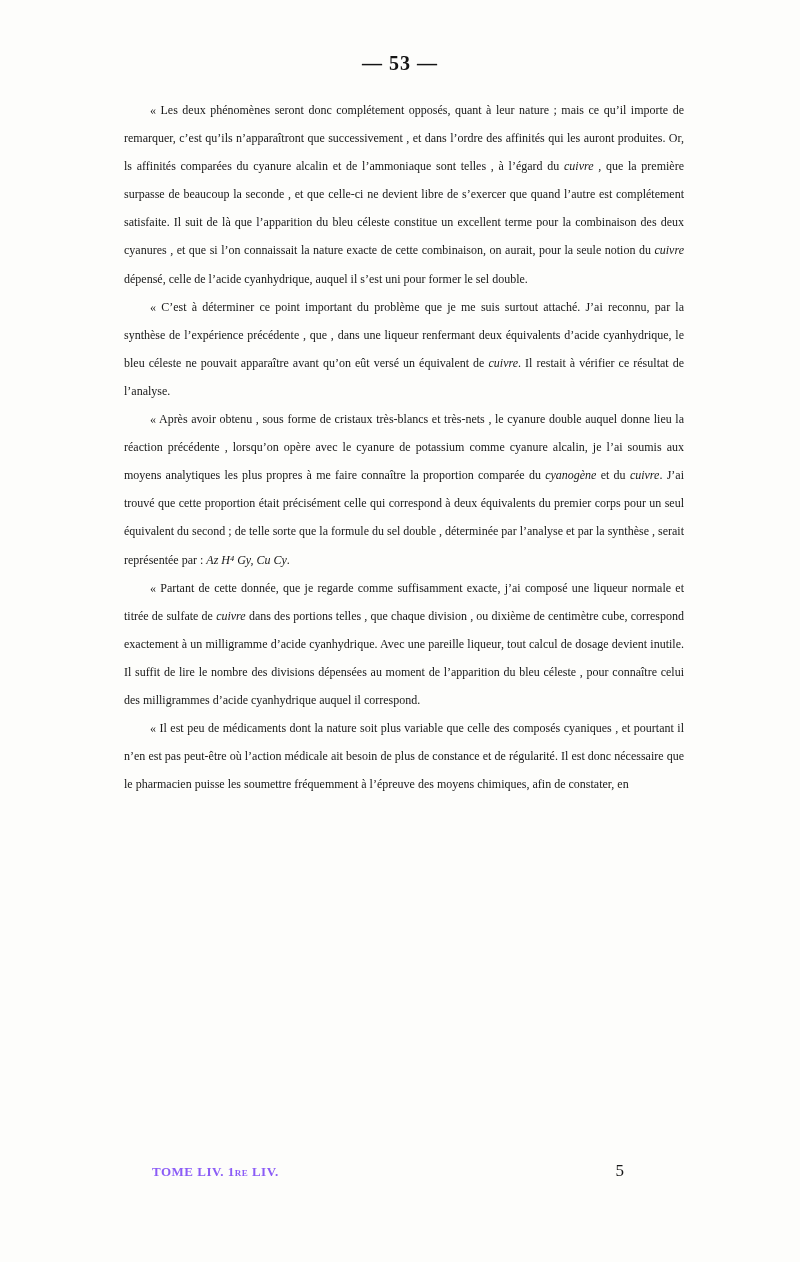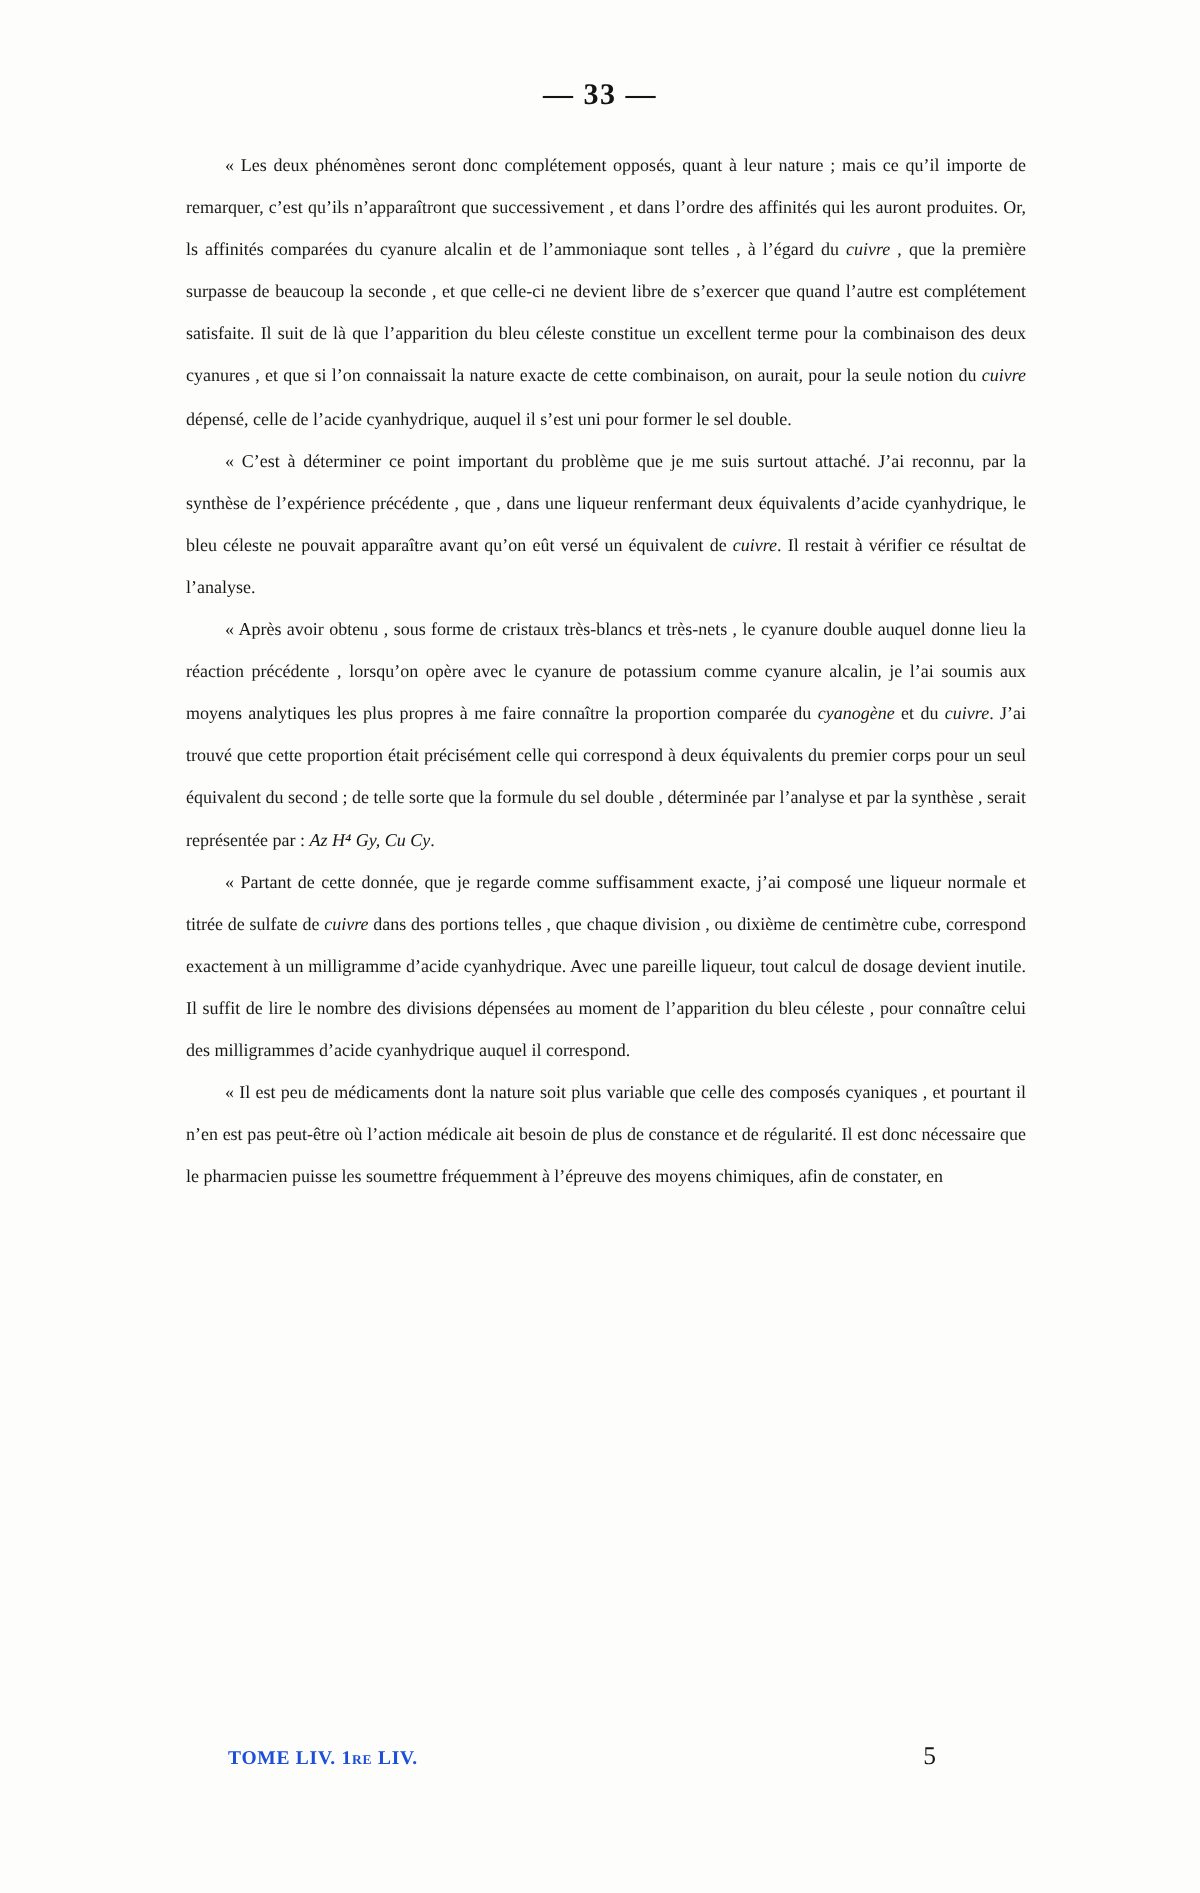--- a/index.html
+++ b/index.html
@@ -59,39 +59,39 @@
     width: 560px;
     height: 20px;
   }
   .footer-left {
     position: absolute;
     left: 28px;
     top: 0;
     font-size: 13px;
     font-weight: bold;
     letter-spacing: 0.5px;
-    color: #1d4ed8;
+    color: #8b5cf6;
   }
   .footer-right {
     position: absolute;
     right: 60px;
     top: -3px;
     font-size: 17px;
     color: #161616;
   }
   .smallcaps {
     font-variant: small-caps;
   }
 </style>
 </head>
 <body>
 
 <div class="page">
 
-  <div class="page-number">— 33 —</div>
+  <div class="page-number">— 53 —</div>
 
   <div class="body-text">
     <p class="first">« Les deux phénomènes seront donc complétement opposés, quant à leur nature ; mais ce qu’il importe de remarquer, c’est qu’ils n’apparaîtront que successivement , et dans l’ordre des affinités qui les auront produites. Or, ls affinités comparées du cyanure alcalin et de l’ammoniaque sont telles , à l’égard du <span class="italic">cuivre</span> , que la première surpasse de beaucoup la seconde , et que celle-ci ne devient libre de s’exercer que quand l’autre est complétement satisfaite. Il suit de là que l’apparition du bleu céleste constitue un excellent terme pour la combinaison des deux cyanures , et que si l’on connaissait la nature exacte de cette combinaison, on aurait, pour la seule notion du <span class="italic">cuivre</span> dépensé, celle de l’acide cyanhydrique, auquel il s’est uni pour former le sel double.</p>
     <p>« C’est à déterminer ce point important du problème que je me suis surtout attaché. J’ai reconnu, par la synthèse de l’expérience précédente , que , dans une liqueur renfermant deux équivalents d’acide cyanhydrique, le bleu céleste ne pouvait apparaître avant qu’on eût versé un équivalent de <span class="italic">cuivre</span>. Il restait à vérifier ce résultat de l’analyse.</p>
     <p>« Après avoir obtenu , sous forme de cristaux très-blancs et très-nets , le cyanure double auquel donne lieu la réaction précédente , lorsqu’on opère avec le cyanure de potassium comme cyanure alcalin, je l’ai soumis aux moyens analytiques les plus propres à me faire connaître la proportion comparée du <span class="italic">cyanogène</span> et du <span class="italic">cuivre</span>. J’ai trouvé que cette proportion était précisément celle qui correspond à deux équivalents du premier corps pour un seul équivalent du second ; de telle sorte que la formule du sel double , déterminée par l’analyse et par la synthèse , serait représentée par : <span class="italic">Az H⁴ Gy, Cu Cy</span>.</p>
     <p>« Partant de cette donnée, que je regarde comme suffisamment exacte, j’ai composé une liqueur normale et titrée de sulfate de <span class="italic">cuivre</span> dans des portions telles , que chaque division , ou dixième de centimètre cube, correspond exactement à un milligramme d’acide cyanhydrique. Avec une pareille liqueur, tout calcul de dosage devient inutile. Il suffit de lire le nombre des divisions dépensées au moment de l’apparition du bleu céleste , pour connaître celui des milligrammes d’acide cyanhydrique auquel il correspond.</p>
     <p>« Il est peu de médicaments dont la nature soit plus variable que celle des composés cyaniques , et pourtant il n’en est pas peut-être où l’action médicale ait besoin de plus de constance et de régularité. Il est donc nécessaire que le pharmacien puisse les soumettre fréquemment à l’épreuve des moyens chimiques, afin de constater, en</p>
   </div>
 
   <div class="footer">

